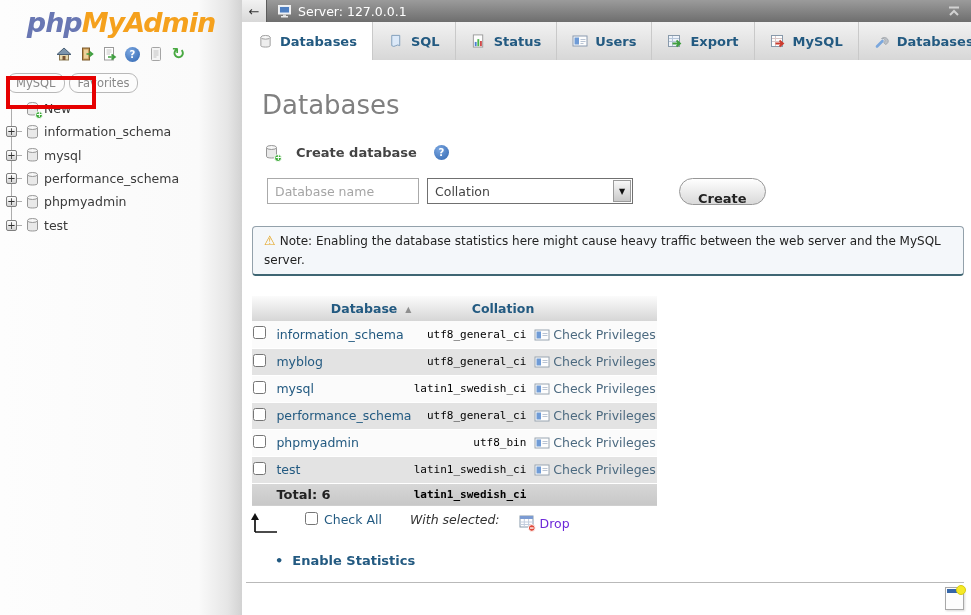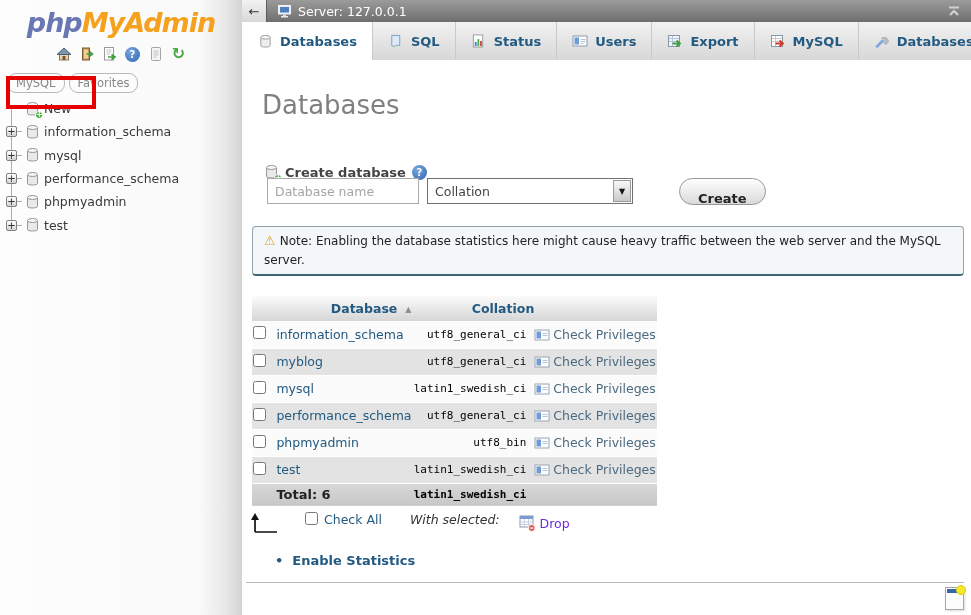--- a/index.html
+++ b/index.html
@@ -54,21 +54,21 @@
     background:linear-gradient(#f2f2f2,#d7d7d7); display:flex; }
   .tab { display:flex; align-items:center; gap:7px; padding:0 15px; font-size:13px;
     font-weight:bold; color:#235a81; border-right:1px solid #c9c9c9; cursor:pointer; white-space:nowrap; }
   .tab.active { background:#fff; border-right:1px solid #c9c9c9; }
   .ticon { display:inline-flex; width:16px; height:16px; align-items:center; justify-content:center; }
 
   
   #content { position:absolute; left:242px; top:60px; width:729px; height:555px; background:#fff; }
   h2.page-title { position:absolute; left:20px; top:30px; font-size:26px; font-weight:normal; color:#808080; }
 
-  .create-label-row { position:absolute; left:22px; top:104px; display:flex; align-items:center; gap:6px;
+  .create-label-row { position:absolute; left:22px; top:84px; display:flex; align-items:center; gap:17px;
     font-size:13px; font-weight:bold; color:#444; }
   .form-row { position:absolute; left:25px; top:118px; height:27px; }
   .db-name-input { position:absolute; left:0; top:0; width:152px; height:26px; border:1px solid #aaa;
     padding:0 7px; font-size:12.5px; color:#333; font-family:inherit; }
   .db-name-input::placeholder { color:#a5a5a5; }
   .select-box { position:absolute; left:160px; top:0; width:206px; height:26px; background:#fff;
     border:1px solid #707070; display:flex; align-items:center; cursor:pointer; }
   .sel-label { flex:1; padding-left:7px; font-size:12.5px; color:#444; }
   .sel-btn { width:18px; height:22px; margin:1px; background:linear-gradient(#f8f8f8,#c9c9c9);
     border:1px solid #9a9a9a; display:flex; align-items:center; justify-content:center;

